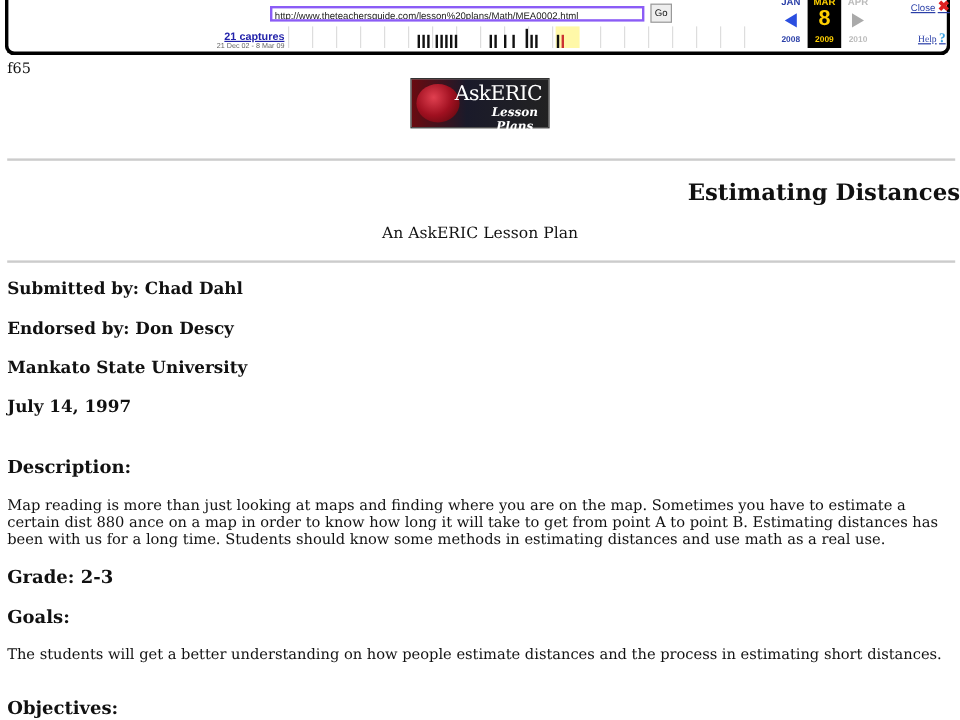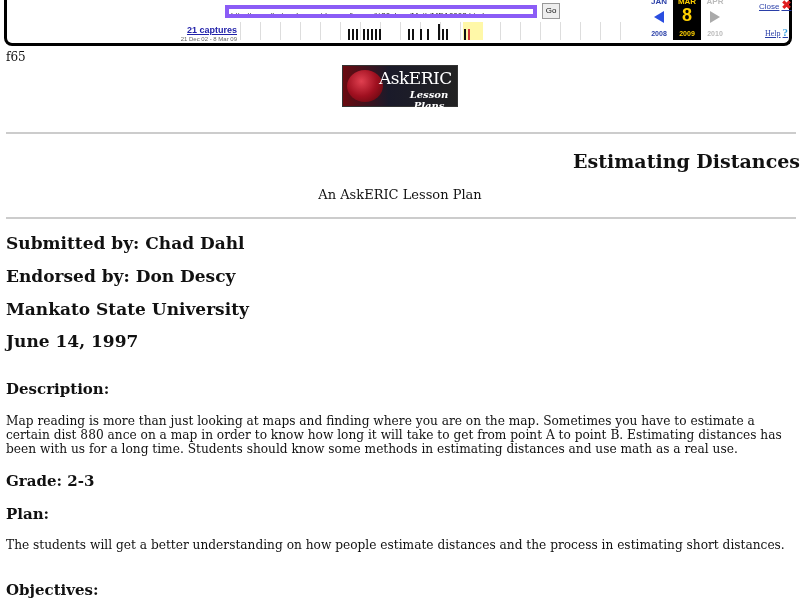--- a/index.html
+++ b/index.html
@@ -8,21 +8,21 @@
   
   .wb { position:absolute; left:4px; top:-6px; width:788px; height:52px; border:3px solid #000; border-top:none; border-radius:0 0 8px 8px; background:#fff; box-sizing:border-box; }
   .wb-logo { position:absolute; left:18px; top:10px; width:82px; height:34px; }
   .wb-logo .ia { font-family:"DejaVu Sans", sans-serif; font-size:5px; letter-spacing:2px; color:#333; font-weight:bold; }
   .wb-logo .wm { font-family:"Liberation Sans", sans-serif; font-weight:bold; font-size:15px; line-height:16px; letter-spacing:-1px; transform:scaleY(1.25); transform-origin:top left; margin-top:2px; }
   .wb-logo .wm .w1 { color:#b5202c; }
   .wb-logo .wm .w2 { color:#222; }
   .wb-cap { position:absolute; left:130px; top:31px; width:100px; text-align:right; font-family:"Liberation Sans", sans-serif; }
   .wb-cap a { font-size:9px; color:#22a; text-decoration:underline; font-weight:bold; display:block; }
   .wb-cap .range { font-size:6px; color:#666; display:block; margin-top:1px; }
-  .wb-url { position:absolute; left:218px; top:11px; width:312px; height:13px; border:4px solid #8b5cf6; font-family:"Liberation Sans", sans-serif; font-size:8px; line-height:13px; padding-left:2px; color:#222; box-sizing:border-box; overflow:hidden; white-space:nowrap; background:#fff; }
+  .wb-url { position:absolute; left:218px; top:11px; width:312px; height:13px; border:2px solid #8b5cf6; font-family:"Liberation Sans", sans-serif; font-size:8px; line-height:13px; padding-left:2px; color:#222; box-sizing:border-box; overflow:hidden; white-space:nowrap; background:#fff; }
   .wb-go { position:absolute; left:535px; top:9px; width:18px; height:16px; border:1px solid #999; background:#eee; font-family:"Liberation Sans", sans-serif; font-size:8px; line-height:14px; text-align:center; box-sizing:border-box; }
   .wb-timeline { position:absolute; left:233px; top:28px; width:398px; height:18px; }
   .wb-timeline .tick { position:absolute; top:0; width:1px; height:18px; background:#ddd; }
   .wb-timeline .bar { position:absolute; bottom:0; width:2px; background:#111; }
   .wb-timeline .hl { position:absolute; top:0; width:20px; height:18px; background:#fff8a8; }
   .wb-timeline .cur { position:absolute; bottom:0; width:2px; background:#c33; }
   .wb-months { position:absolute; left:638px; top:0; width:90px; height:46px; font-family:"Liberation Sans", sans-serif; font-weight:bold; }
   .wb-col { position:absolute; top:0; width:28px; height:46px; text-align:center; }
   .wb-col .mon { font-size:8px; margin-top:3px; display:block; }
   .wb-col .yr { font-size:7px; position:absolute; bottom:3px; left:0; width:28px; }
@@ -44,21 +44,21 @@
   .logo .apple { position:absolute; left:4px; top:4px; width:36px; height:32px; border-radius:50%; background:radial-gradient(circle at 40% 35%,#e04050 0%,#a01020 50%,#50060a 100%); }
   .logo .t1 { position:absolute; left:36px; top:2px; font-size:17px; color:#fff; font-family:"DejaVu Serif", serif; letter-spacing:-0.5px; }
   .logo .t2 { position:absolute; left:58px; top:23px; font-size:10px; color:#fff; font-style:italic; font-weight:bold; font-family:"DejaVu Serif", serif; }
   .lpnum { font-size:13px; margin-top:0px; }
 
   hr.rule { position:absolute; left:6px; width:790px; border:none; border-top:2px solid #ccc; margin:0; }
 
   .title { position:absolute; left:0; top:150px; width:800px; text-align:right; font-size:19px; font-weight:bold; }
   .subtitle { position:absolute; left:0; top:187px; width:800px; text-align:center; font-size:13px; }
 
-  .meta { position:absolute; left:6px; font-size:17px; font-weight:bold; }
+  .meta { position:absolute; left:6px; font-size:14px; font-weight:bold; }
   .h { position:absolute; left:6px; font-size:15px; font-weight:bold; }
   .p { position:absolute; left:6px; width:790px; font-size:12.2px; line-height:14px; }
 </style>
 </head>
 <body>
 
 <div class="wb">
   <div class="wb-cap">
     <a>21 captures</a>
     <span class="range">21 Dec 02 - 8 Mar 09</span>
@@ -139,21 +139,21 @@
 </div>
 
 <hr class="rule" style="top:132px">
 <div class="title">Estimating Distances</div>
 <div class="subtitle">An AskERIC Lesson Plan</div>
 <hr class="rule" style="top:217px">
 
 <div class="meta" style="top:233px">Submitted by: Chad Dahl</div>
 <div class="meta" style="top:266px">Endorsed by: Don Descy</div>
 <div class="meta" style="top:299px">Mankato State University</div>
-<div class="meta" style="top:331px">June 14, 1997</div>
+<div class="meta" style="top:331px">July 14, 1997</div>
 
 <div class="h" style="top:380px">Description:</div>
 <div class="p" style="top:414px">Map reading is more than just looking at maps and finding where you are on the map. Sometimes you have to estimate a certain dist 880 ance on a map in order to know how long it will take to get from point A to point B. Estimating distances has been with us for a long time. Students should know some methods in estimating distances and use math as a real use.</div>
 
 <div class="h" style="top:472px">Grade: 2-3</div>
-<div class="h" style="top:505px">Plan:</div>
+<div class="h" style="top:505px">Goals:</div>
 <div class="p" style="top:538px">The students will get a better understanding on how people estimate distances and the process in estimating short distances.</div>
 <div class="h" style="top:581px">Objectives:</div>
 
 </body></html>

